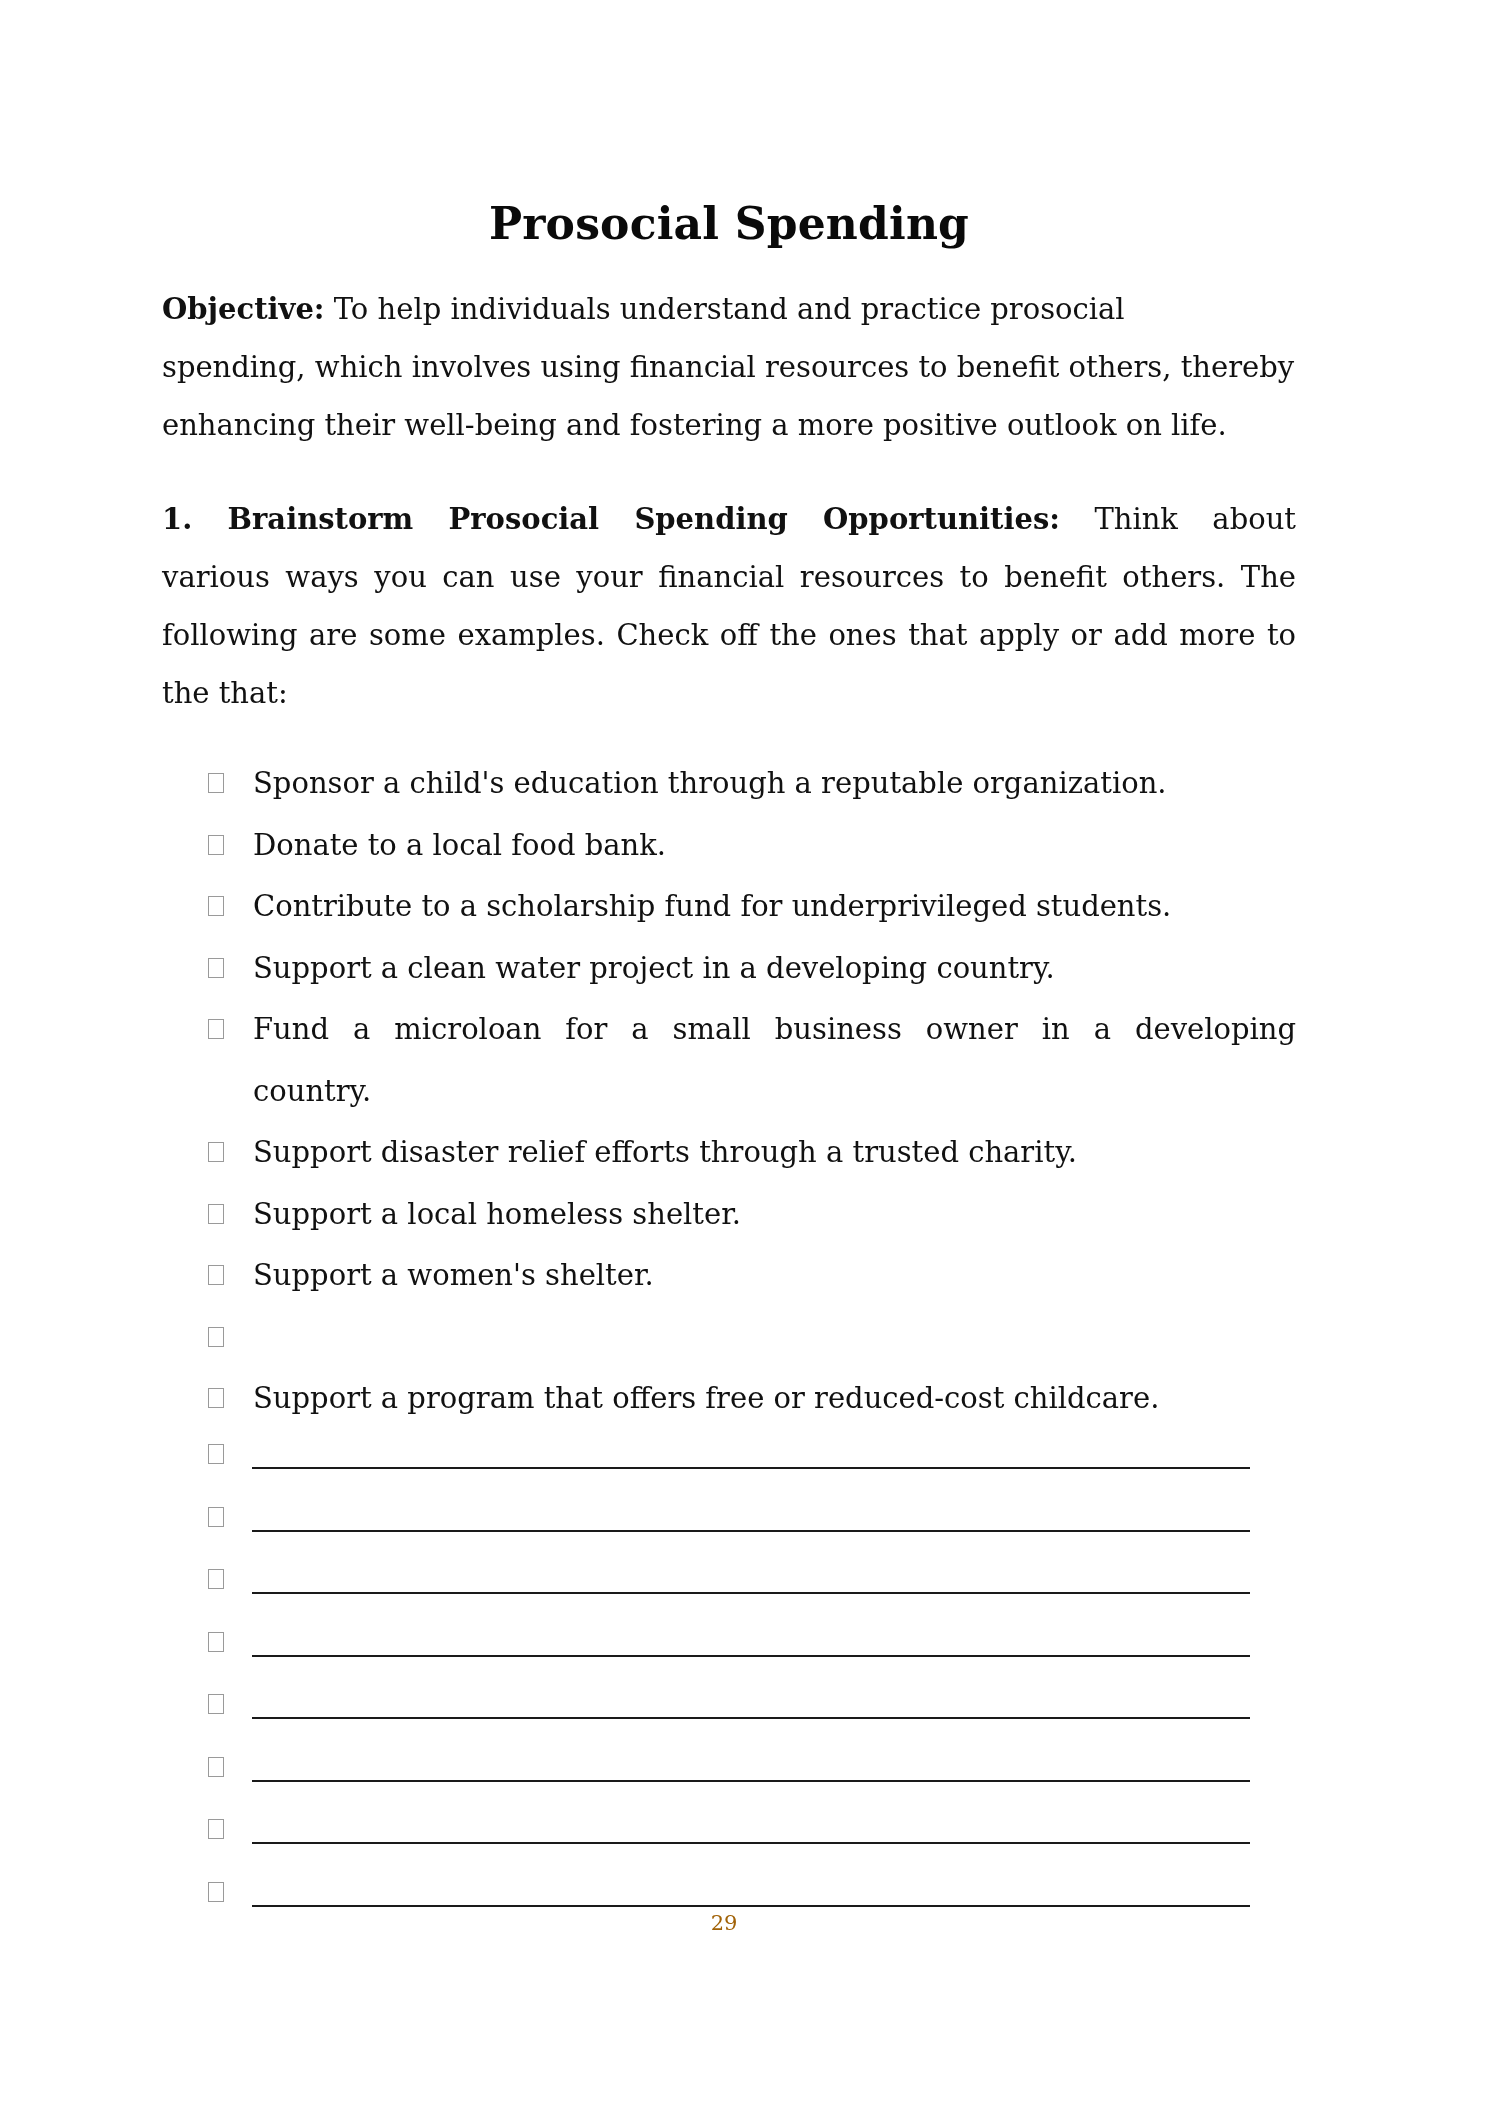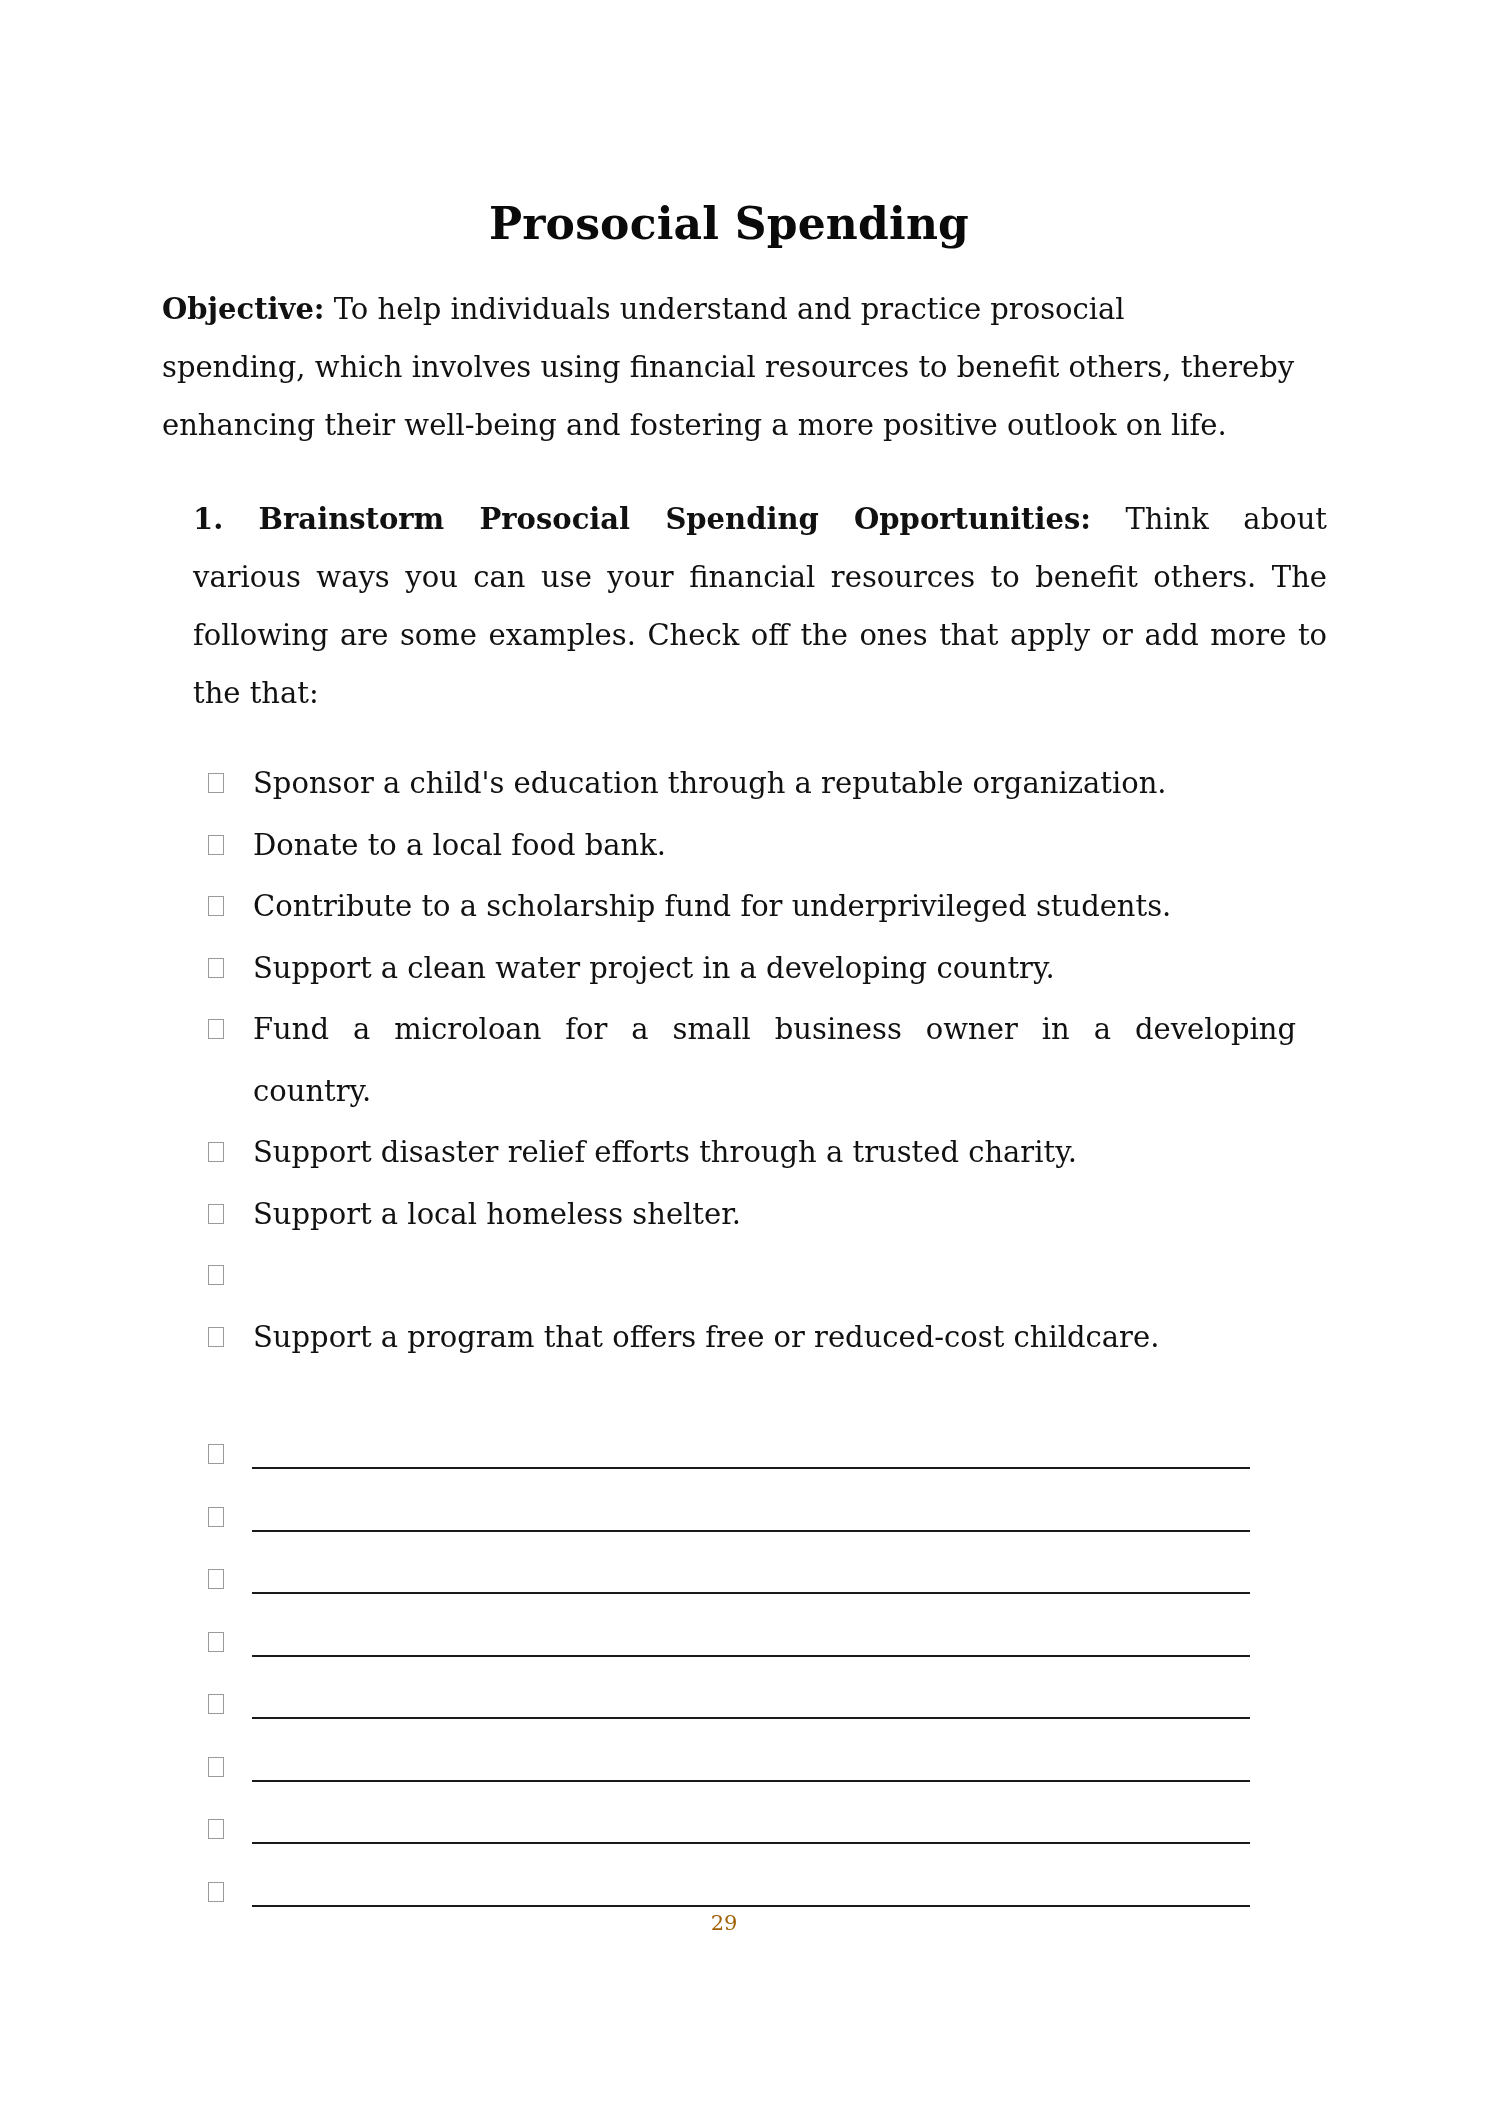--- a/index.html
+++ b/index.html
@@ -48,21 +48,21 @@
   }
   .para .line.justify {
     text-align: justify;
     text-align-last: justify;
     white-space: normal;
   }
   .bold {
     font-weight: bold;
   }
   .objective { top: 280px; }
-  .section { top: 490px; margin-left: 31px; }
+  .section { top: 490px; }
 
   .checklist {
     position: absolute;
     left: 0;
     top: 757px;
     width: 1500px;
   }
   .check-row {
     position: relative;
     height: 61.5px;
@@ -175,20 +175,24 @@
     <div class="check-row">
       <span class="checkbox"></span>
       <span class="item-text">Support disaster relief efforts through a trusted charity.</span>
     </div>
     <div class="check-row">
       <span class="checkbox"></span>
       <span class="item-text">Support a local homeless shelter.</span>
     </div>
     <div class="check-row">
       <span class="checkbox"></span>
+      <span class="item-text">Support a women's shelter.</span>
+    </div>
+    <div class="check-row">
+      <span class="checkbox"></span>
     </div>
     <div class="check-row">
       <span class="checkbox"></span>
       <span class="item-text">Support a program that offers free or reduced-cost childcare.</span>
     </div>
   </div>
 
   <div class="blank-list">
     <div class="blank-row">
       <span class="checkbox"></span>

